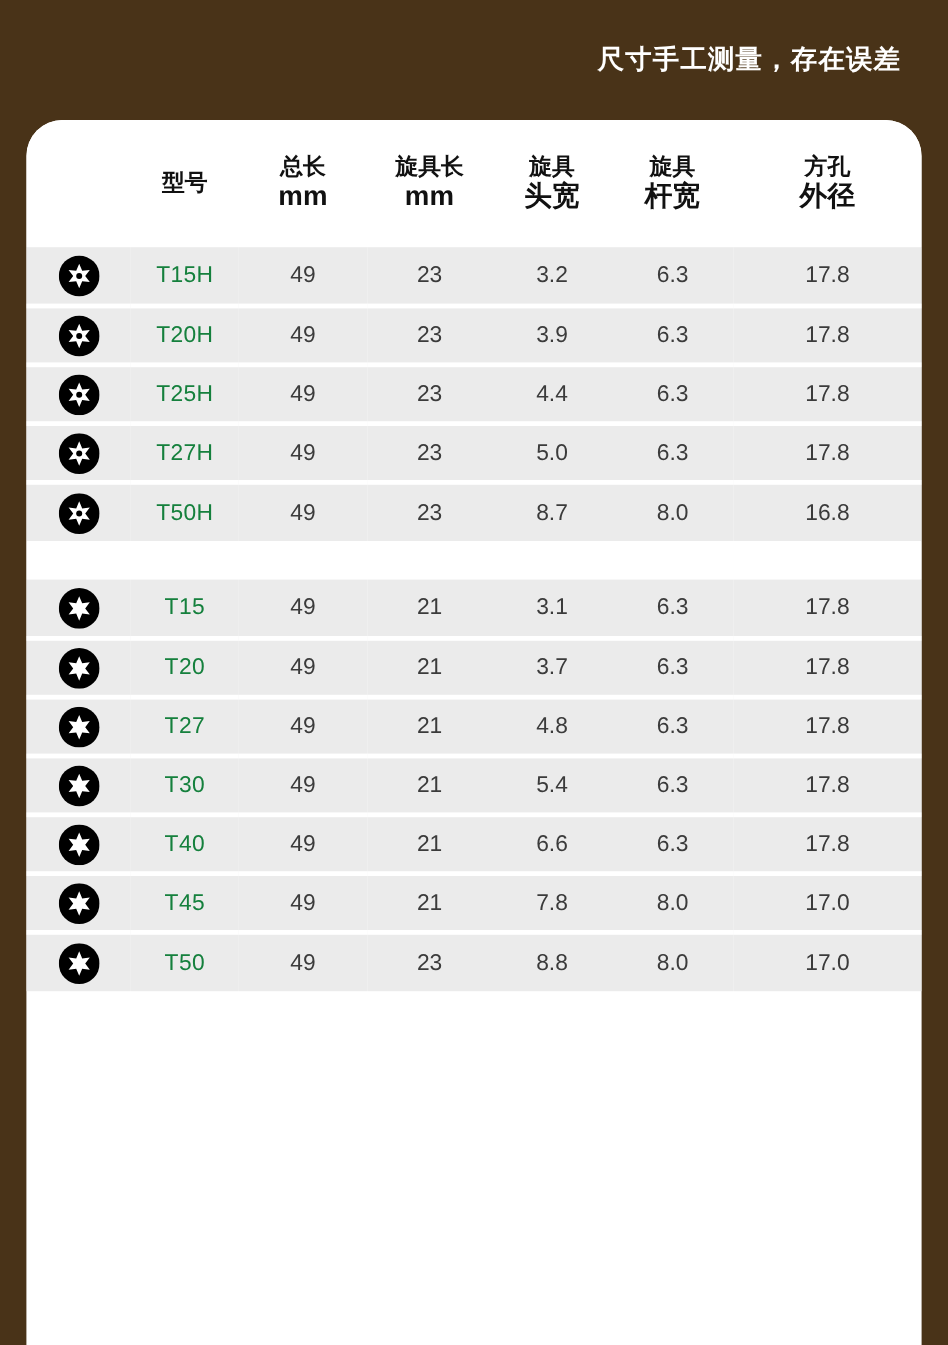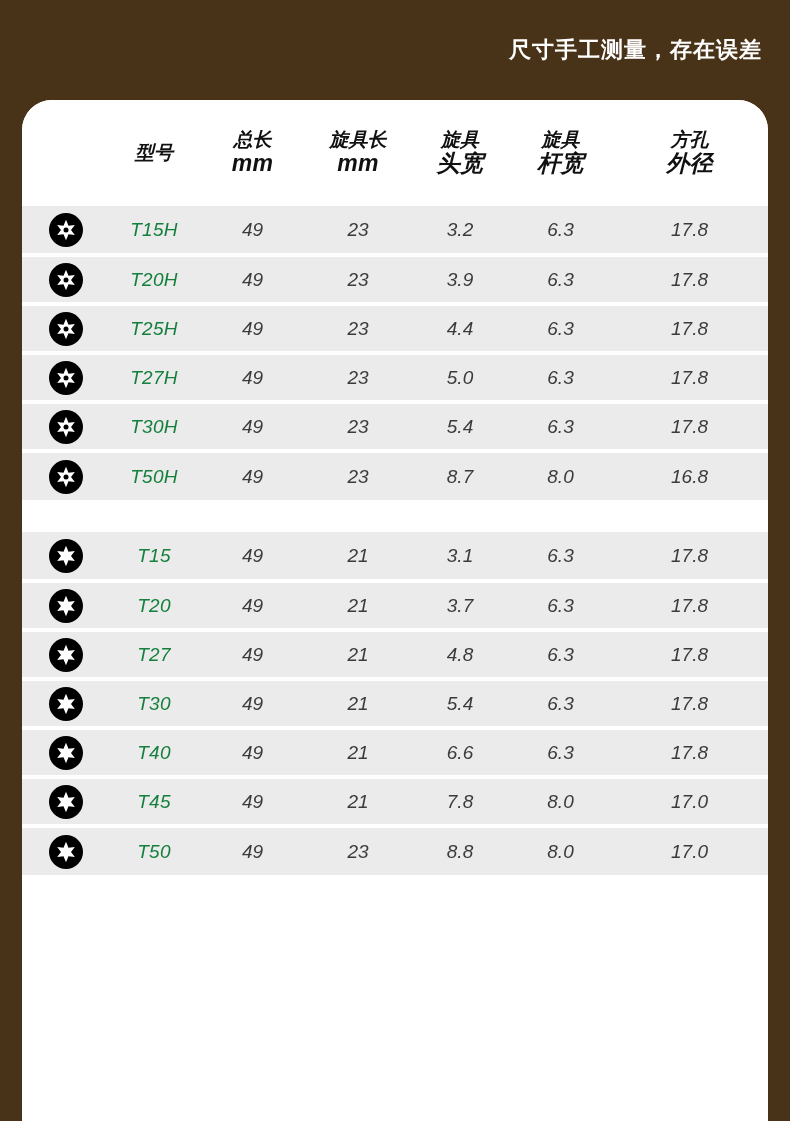--- a/index.html
+++ b/index.html
@@ -12,41 +12,40 @@
     overflow: hidden;
     position: relative;
   }
 
   
   .banner {
     height: 100px;
     display: flex;
     align-items: center;
     justify-content: flex-end;
-    padding-right: 28px;
+    padding-right: 39px;
   }
   .banner-title {
     color: #ffffff;
     font-size: 22px;
     font-weight: 700;
     letter-spacing: 1px;
     white-space: nowrap;
   }
 
   
   .card {
     position: absolute;
     left: 22px;
     top: 100px;
     width: 746px;
     height: 1021px;
     background: #ffffff;
     border-radius: 30px 30px 0 0;
     overflow: hidden;
-    font-style: italic;
   }
 
   
   .tbl {
     width: 100%;
     border-collapse: collapse;
     table-layout: fixed;
   }
   .tbl col.c-icon { width: 87px; }
   .tbl col.c-model { width: 90px; }
@@ -202,35 +201,20 @@
               <circle cx="17" cy="17" r="2.5" fill="#000000"></circle>
             </svg>
           </td>
           <td class="model">T27H</td>
           <td>49</td>
           <td>23</td>
           <td>5.0</td>
           <td>6.3</td>
           <td>17.8</td>
         </tr>
-        <tr class="data-row">
-          <td>
-            <svg class="torx" width="34" height="34" viewBox="0 0 34 34">
-              <circle cx="17" cy="17" r="17" fill="#000000"></circle>
-              <path d="M17.00,6.80L19.50,12.67L25.83,11.90L22.00,17.00L25.83,22.10L19.50,21.33L17.00,27.20L14.50,21.33L8.17,22.10L12.00,17.00L8.17,11.90L14.50,12.67Z" fill="#ffffff"></path>
-              <circle cx="17" cy="17" r="2.5" fill="#000000"></circle>
-            </svg>
-          </td>
-          <td class="model">T30H</td>
-          <td>49</td>
-          <td>23</td>
-          <td>5.4</td>
-          <td>6.3</td>
-          <td>17.8</td>
-        </tr>
         <tr class="data-row last-of-group">
           <td>
             <svg class="torx" width="34" height="34" viewBox="0 0 34 34">
               <circle cx="17" cy="17" r="17" fill="#000000"></circle>
               <path d="M17.00,6.80L19.50,12.67L25.83,11.90L22.00,17.00L25.83,22.10L19.50,21.33L17.00,27.20L14.50,21.33L8.17,22.10L12.00,17.00L8.17,11.90L14.50,12.67Z" fill="#ffffff"></path>
               <circle cx="17" cy="17" r="2.5" fill="#000000"></circle>
             </svg>
           </td>
           <td class="model">T50H</td>
           <td>49</td>

